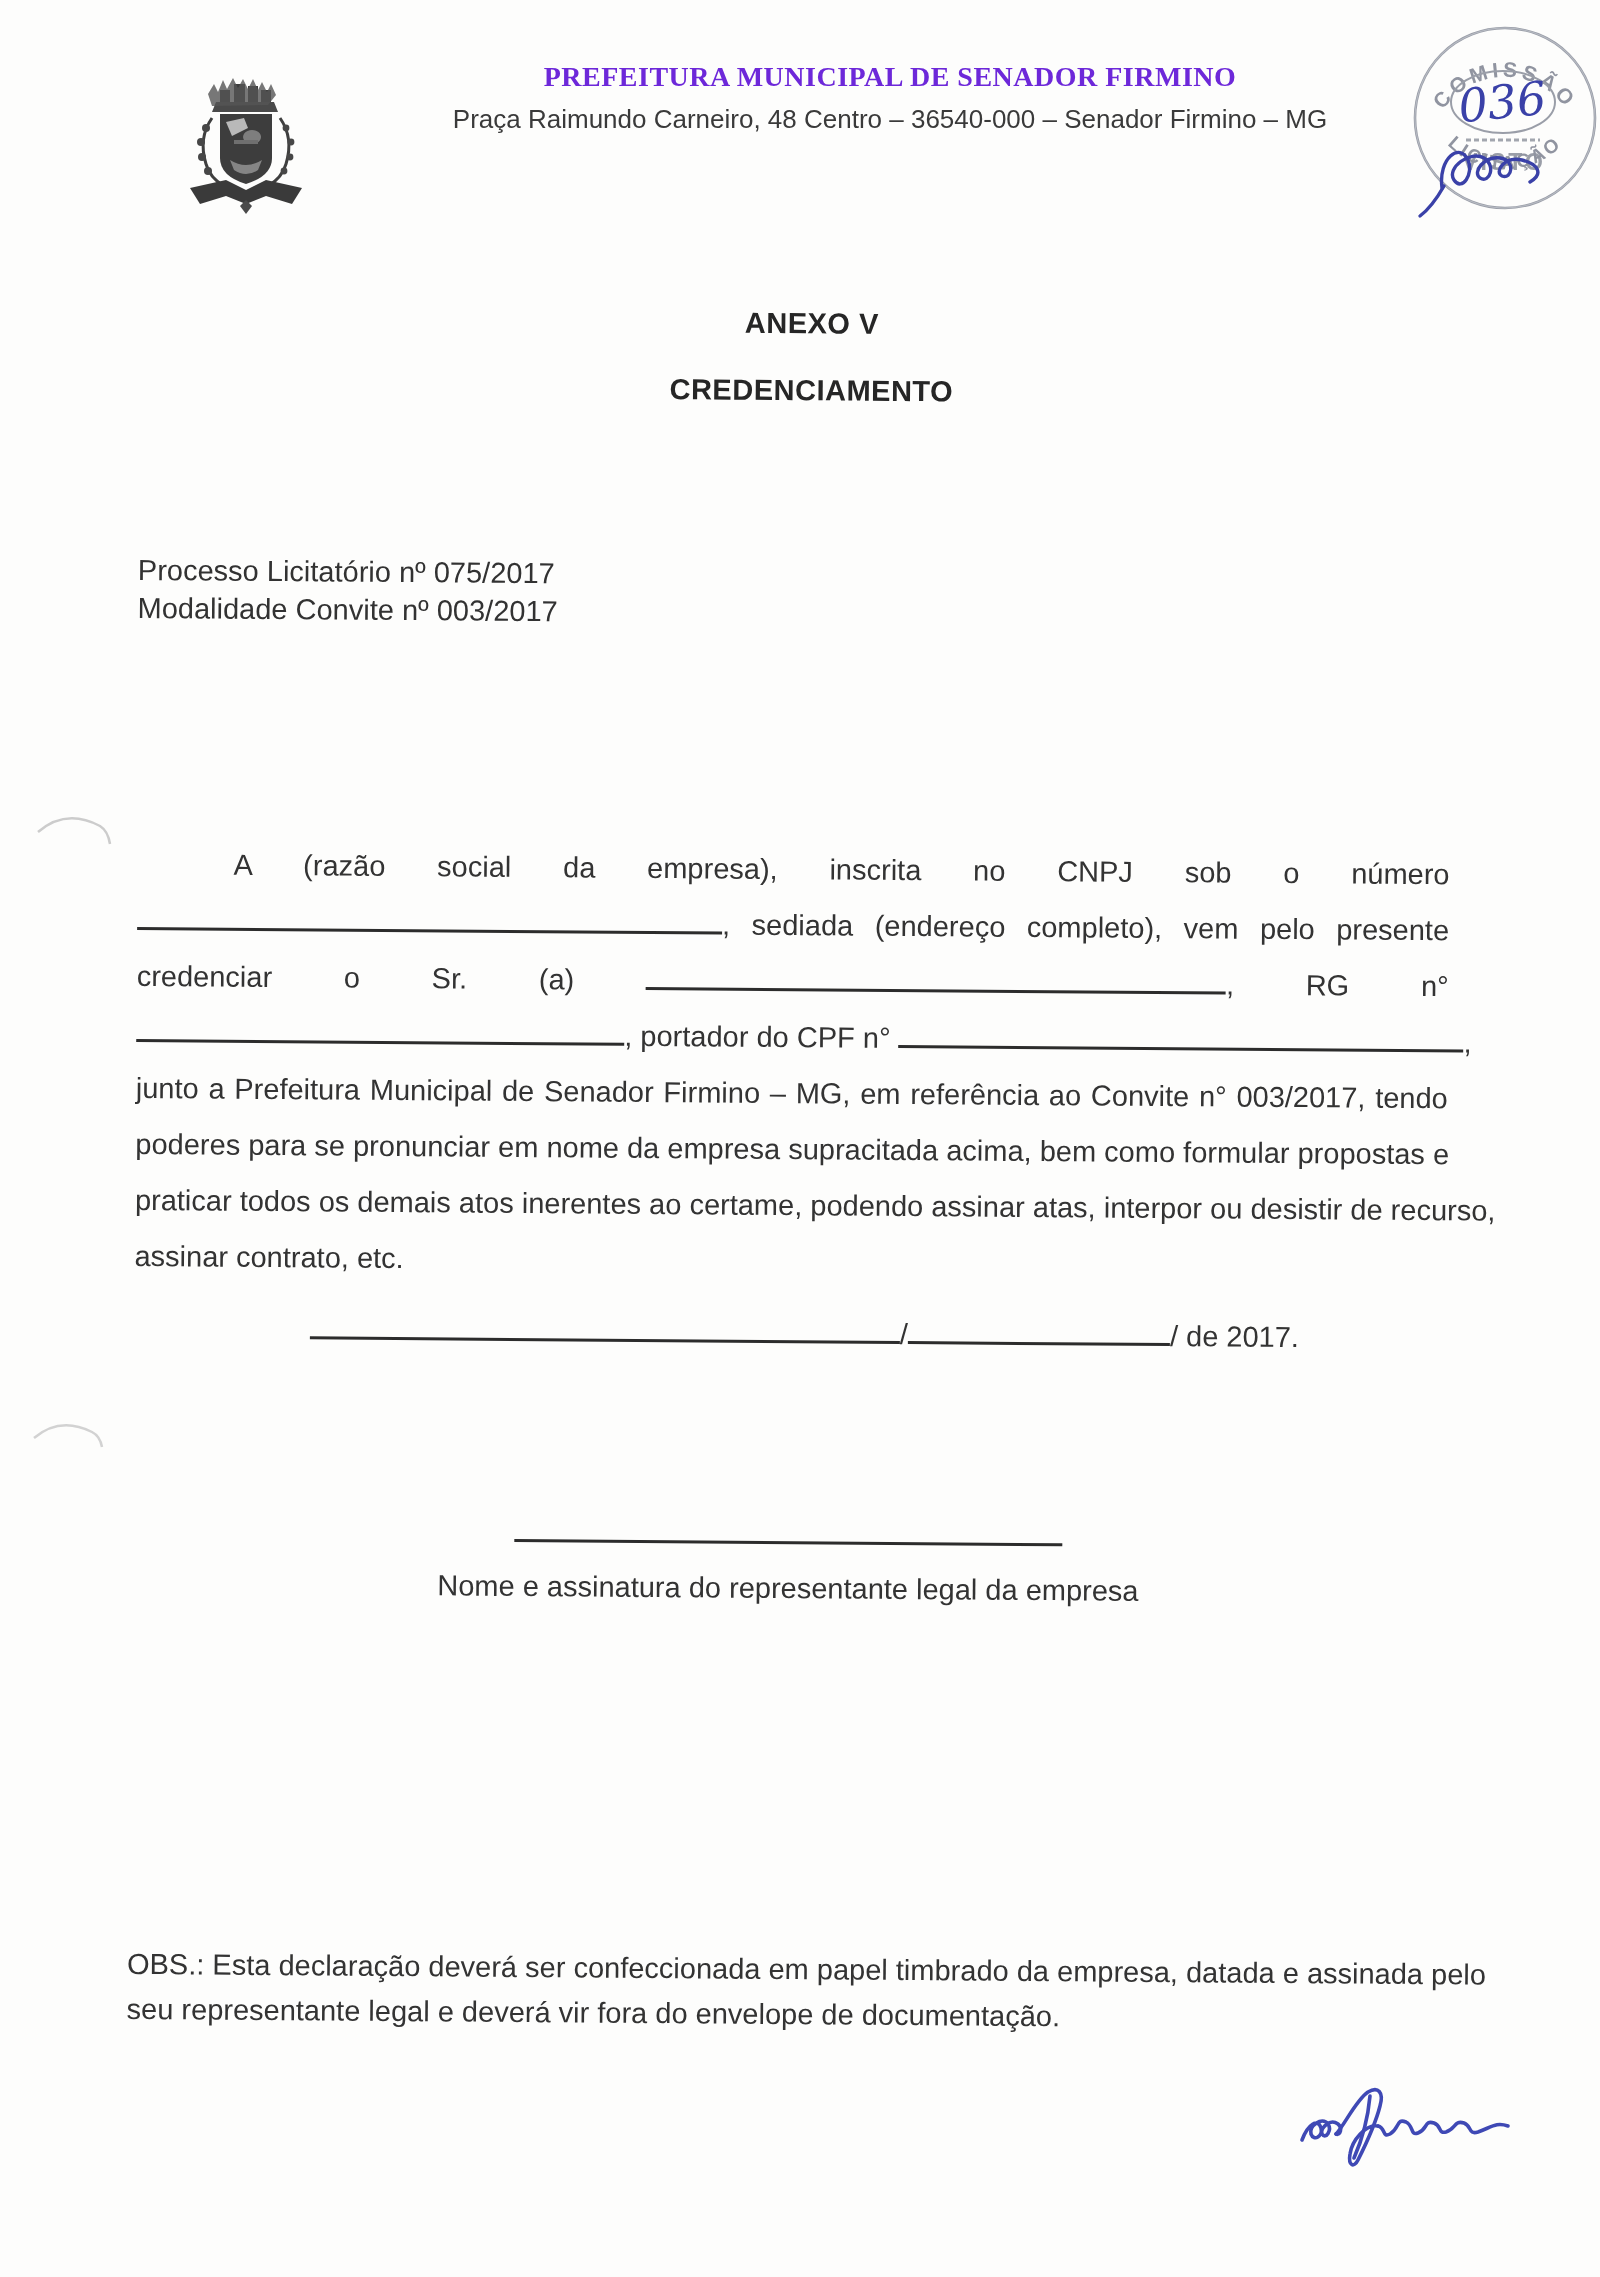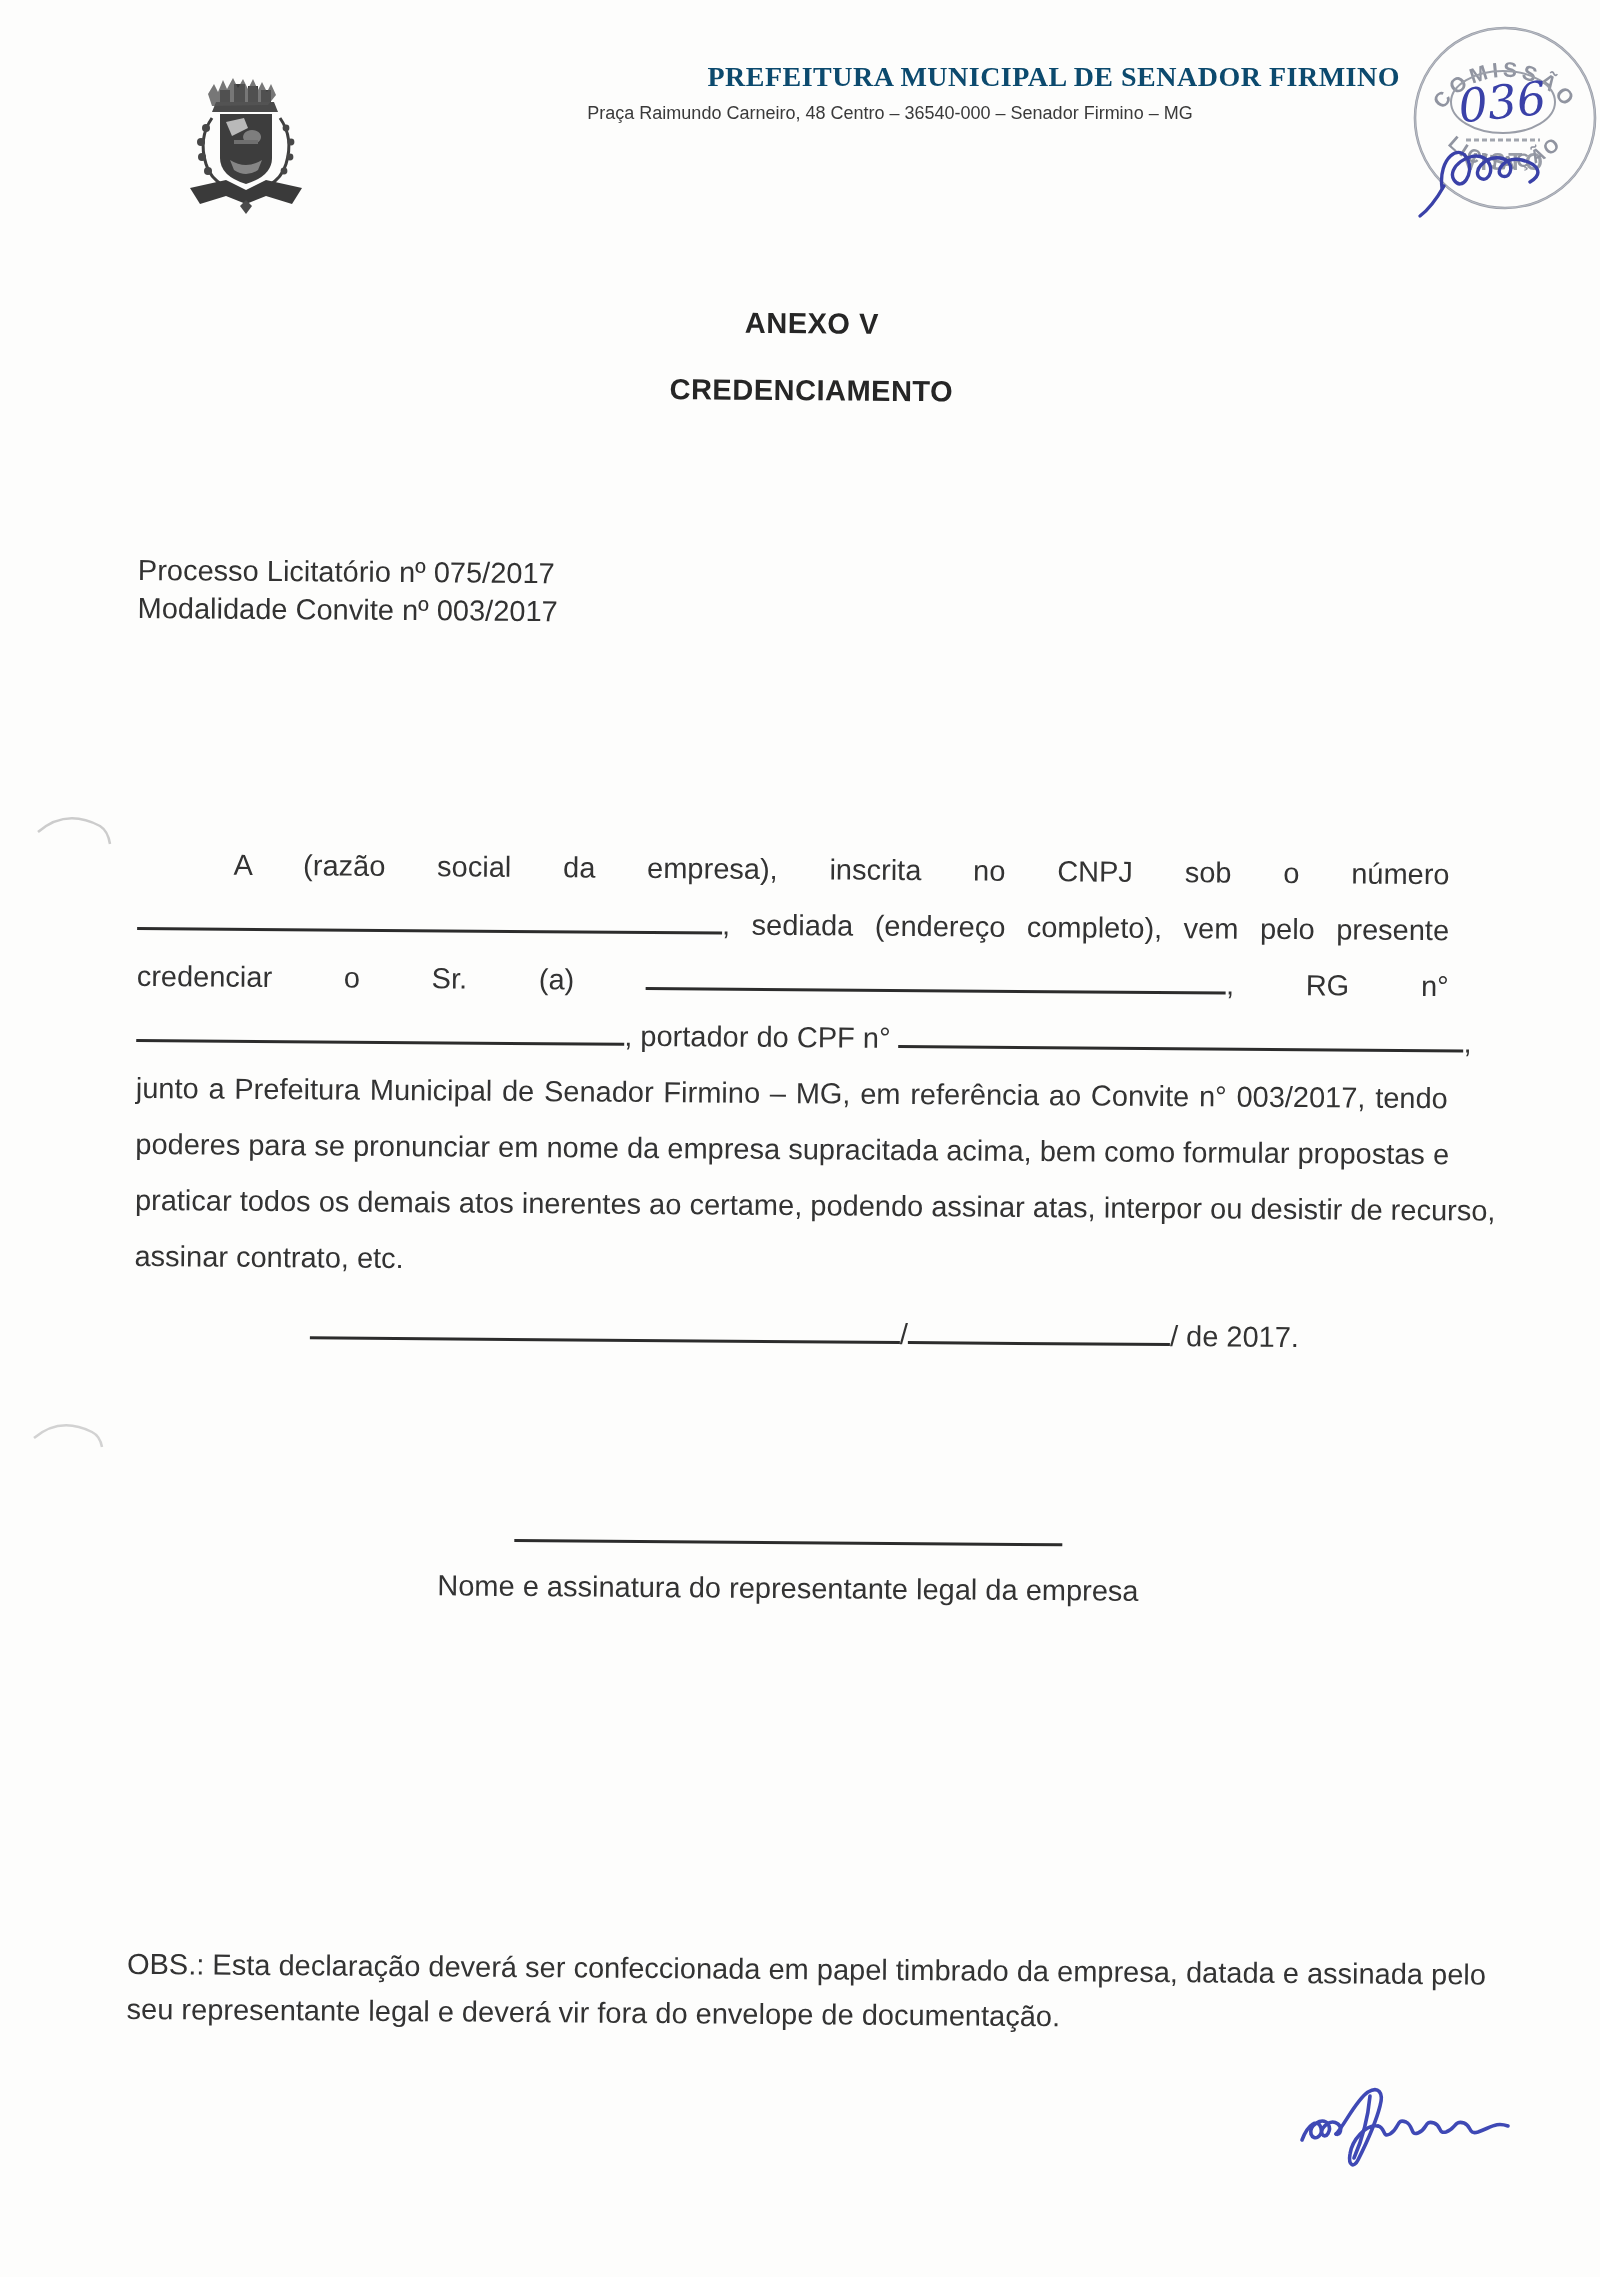--- a/index.html
+++ b/index.html
@@ -10,23 +10,23 @@
   }
   .page{position:absolute;inset:0;}
 
   
   .logo{position:absolute;left:168px;top:72px;width:156px;height:148px;}
   .header-text{
     position:absolute;left:380px;top:60px;width:1020px;text-align:center;
   }
   .header-title{
     font-family:"Liberation Serif",serif;font-weight:bold;
-    font-size:28px;color:#0c4a6e;letter-spacing:.5px;line-height:34px;text-align:right;
-  }
-  .header-address{font-size:18px;color:#3a3a3a;line-height:31px;margin-top:4px;}
+    font-size:28px;color:#6d28d9;letter-spacing:.5px;line-height:34px;
+  }
+  .header-address{font-size:26px;color:#3a3a3a;line-height:31px;margin-top:10px;}
   .header-cnpj{font-size:27px;color:#3a3a3a;line-height:31px;}
 
   .stamp{position:absolute;left:1408px;top:18px;width:192px;height:204px;}
 
   
   .scan-tilt{
     position:absolute;inset:0;
     transform:rotate(0.45deg);
     transform-origin:140px 560px;
   }

